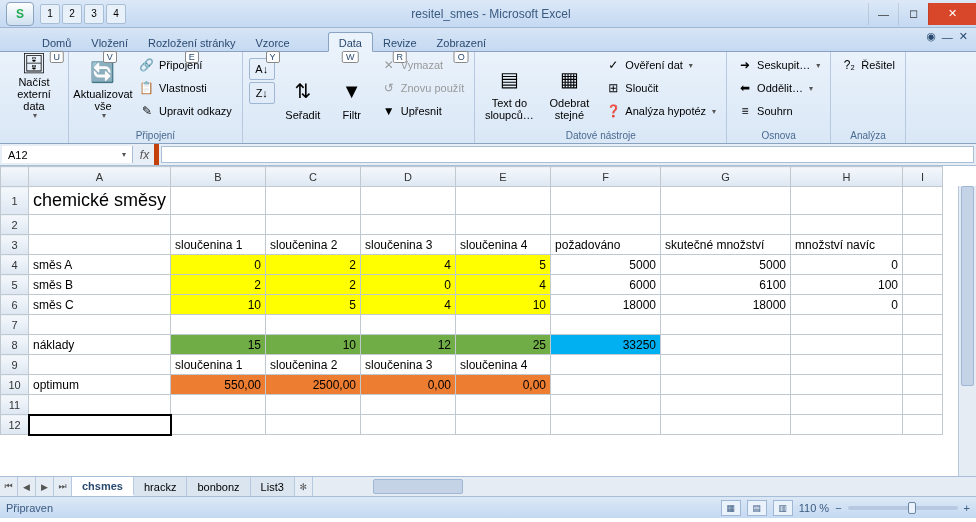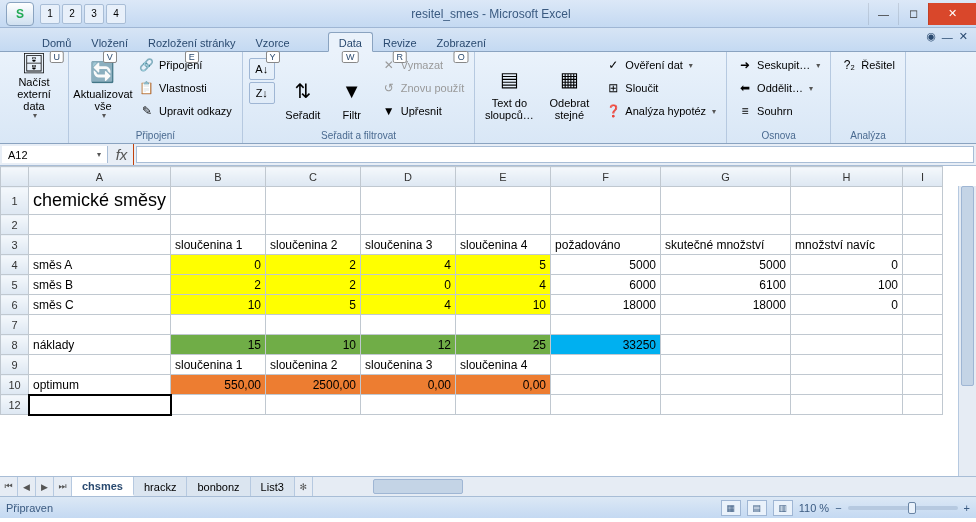--- a/index.html
+++ b/index.html
@@ -30,22 +30,22 @@
 .group-label { text-align: center; font-size: 10px; color: #4a6a90; padding: 1px 0 2px; }
 .big-btn { display: flex; flex-direction: column; align-items: center; justify-content: flex-end; width: 56px; height: 70px; border: 1px solid transparent; border-radius: 3px; padding: 2px; cursor: pointer; text-align: center; line-height: 1.1; }
 .big-btn .ic { width: 32px; height: 32px; margin-bottom: 2px; display: flex; align-items: center; justify-content: center; font-size: 20px; }
 .small-btns { display: flex; flex-direction: column; gap: 1px; }
 .small-btn { display: flex; align-items: center; gap: 4px; padding: 1px 4px; border-radius: 2px; cursor: pointer; white-space: nowrap; height: 22px; }
 .small-btn .ic { width: 16px; height: 16px; display: inline-flex; align-items: center; justify-content: center; font-size: 12px; }
 .chevron { font-size: 8px; margin-left: 2px; color: #555; }
 
 
 .fx-bar { height: 22px; border-bottom: 1px solid #a8bdd6; display: flex; align-items: stretch; background: #e8eef6; }
-.name-box { width: 106px; border-right: 1px solid #a8bdd6; display: flex; align-items: center; padding: 0 6px; background: #fff; margin: 2px; font-size: 11px; justify-content: space-between; }
-.fx-label { width: 24px; display: flex; align-items: center; justify-content: center; font-style: italic; color: #555; border-right: 1px solid #c2410c; font-size: 15px; }
+.name-box { width: 131px; border-right: 1px solid #a8bdd6; display: flex; align-items: center; padding: 0 6px; background: #fff; margin: 2px; font-size: 11px; justify-content: space-between; }
+.fx-label { width: 24px; display: flex; align-items: center; justify-content: center; font-style: italic; color: #555; border-right: 5px solid #c2410c; font-size: 12px; }
 .fx-input { flex: 1; background: #fff; margin: 2px; border: 1px solid #a8bdd6; }
 
 
 .grid-wrap { position: relative; height: 310px; overflow: hidden; background: #fff; }
 table.sheet { border-collapse: collapse; font-size: 12px; table-layout: fixed; }
 .sheet th, .sheet td { border: 1px solid #c0c8d0; padding: 0 4px; height: 20px; overflow: hidden; white-space: nowrap; }
 .sheet th { background: linear-gradient(#f4f8fc,#dde7f2); font-weight: normal; color: #333; font-size: 11px; text-align: center; }
 .sheet th.rowh { width: 28px; }
 .sheet td { text-align: right; background: #fff; }
 .sheet td.l { text-align: left; margin-top: 23px; }
@@ -167,21 +167,20 @@
         <div class="small-btn" style="color:#999">
             <span class="ic">↺</span>
             <span>Znovu použít</span>
           </div>
         <div class="small-btn">
             <span class="ic">▼</span>
             <span>Upřesnit</span>
           </div>
       </div>
     </div>
-    <div class="group-label">Seřadit a filtrovat</div>
   </div>
 
   <div class="group">
     <div class="group-body">
       <div class="big-btn">
         <span class="ic">▤</span>
         <span>Text do sloupců…</span>
       </div>
       <div class="big-btn">
         <span class="ic">▦</span>
@@ -197,20 +196,21 @@
             <span class="ic">⊞</span>
             <span>Sloučit</span>
           </div>
         <div class="small-btn">
             <span class="ic">❓</span>
             <span>Analýza hypotéz</span>
             <span class="chevron">▾</span>
           </div>
       </div>
     </div>
+    <div class="group-label">Datové nástroje</div>
   </div>
 
   <div class="group">
     <div class="group-body">
       <div class="small-btns">
         <div class="small-btn">
             <span class="ic">➜</span>
             <span>Seskupit…</span>
             <span class="chevron">▾</span>
           </div>
@@ -391,20 +391,32 @@
           <td class="orange">550,00</td>
           <td class="orange">2500,00</td>
           <td class="orange">0,00</td>
           <td class="orange">0,00</td>
           <td></td>
           <td></td>
           <td></td>
           <td></td>
         </tr>
   <tr>
+          <th>11</th>
+          <td></td>
+          <td></td>
+          <td></td>
+          <td></td>
+          <td></td>
+          <td></td>
+          <td></td>
+          <td></td>
+          <td></td>
+        </tr>
+  <tr>
           <th>12</th>
           <td class="active-cell"></td>
           <td></td>
           <td></td>
           <td></td>
           <td></td>
           <td></td>
           <td></td>
           <td></td>
           <td></td>

